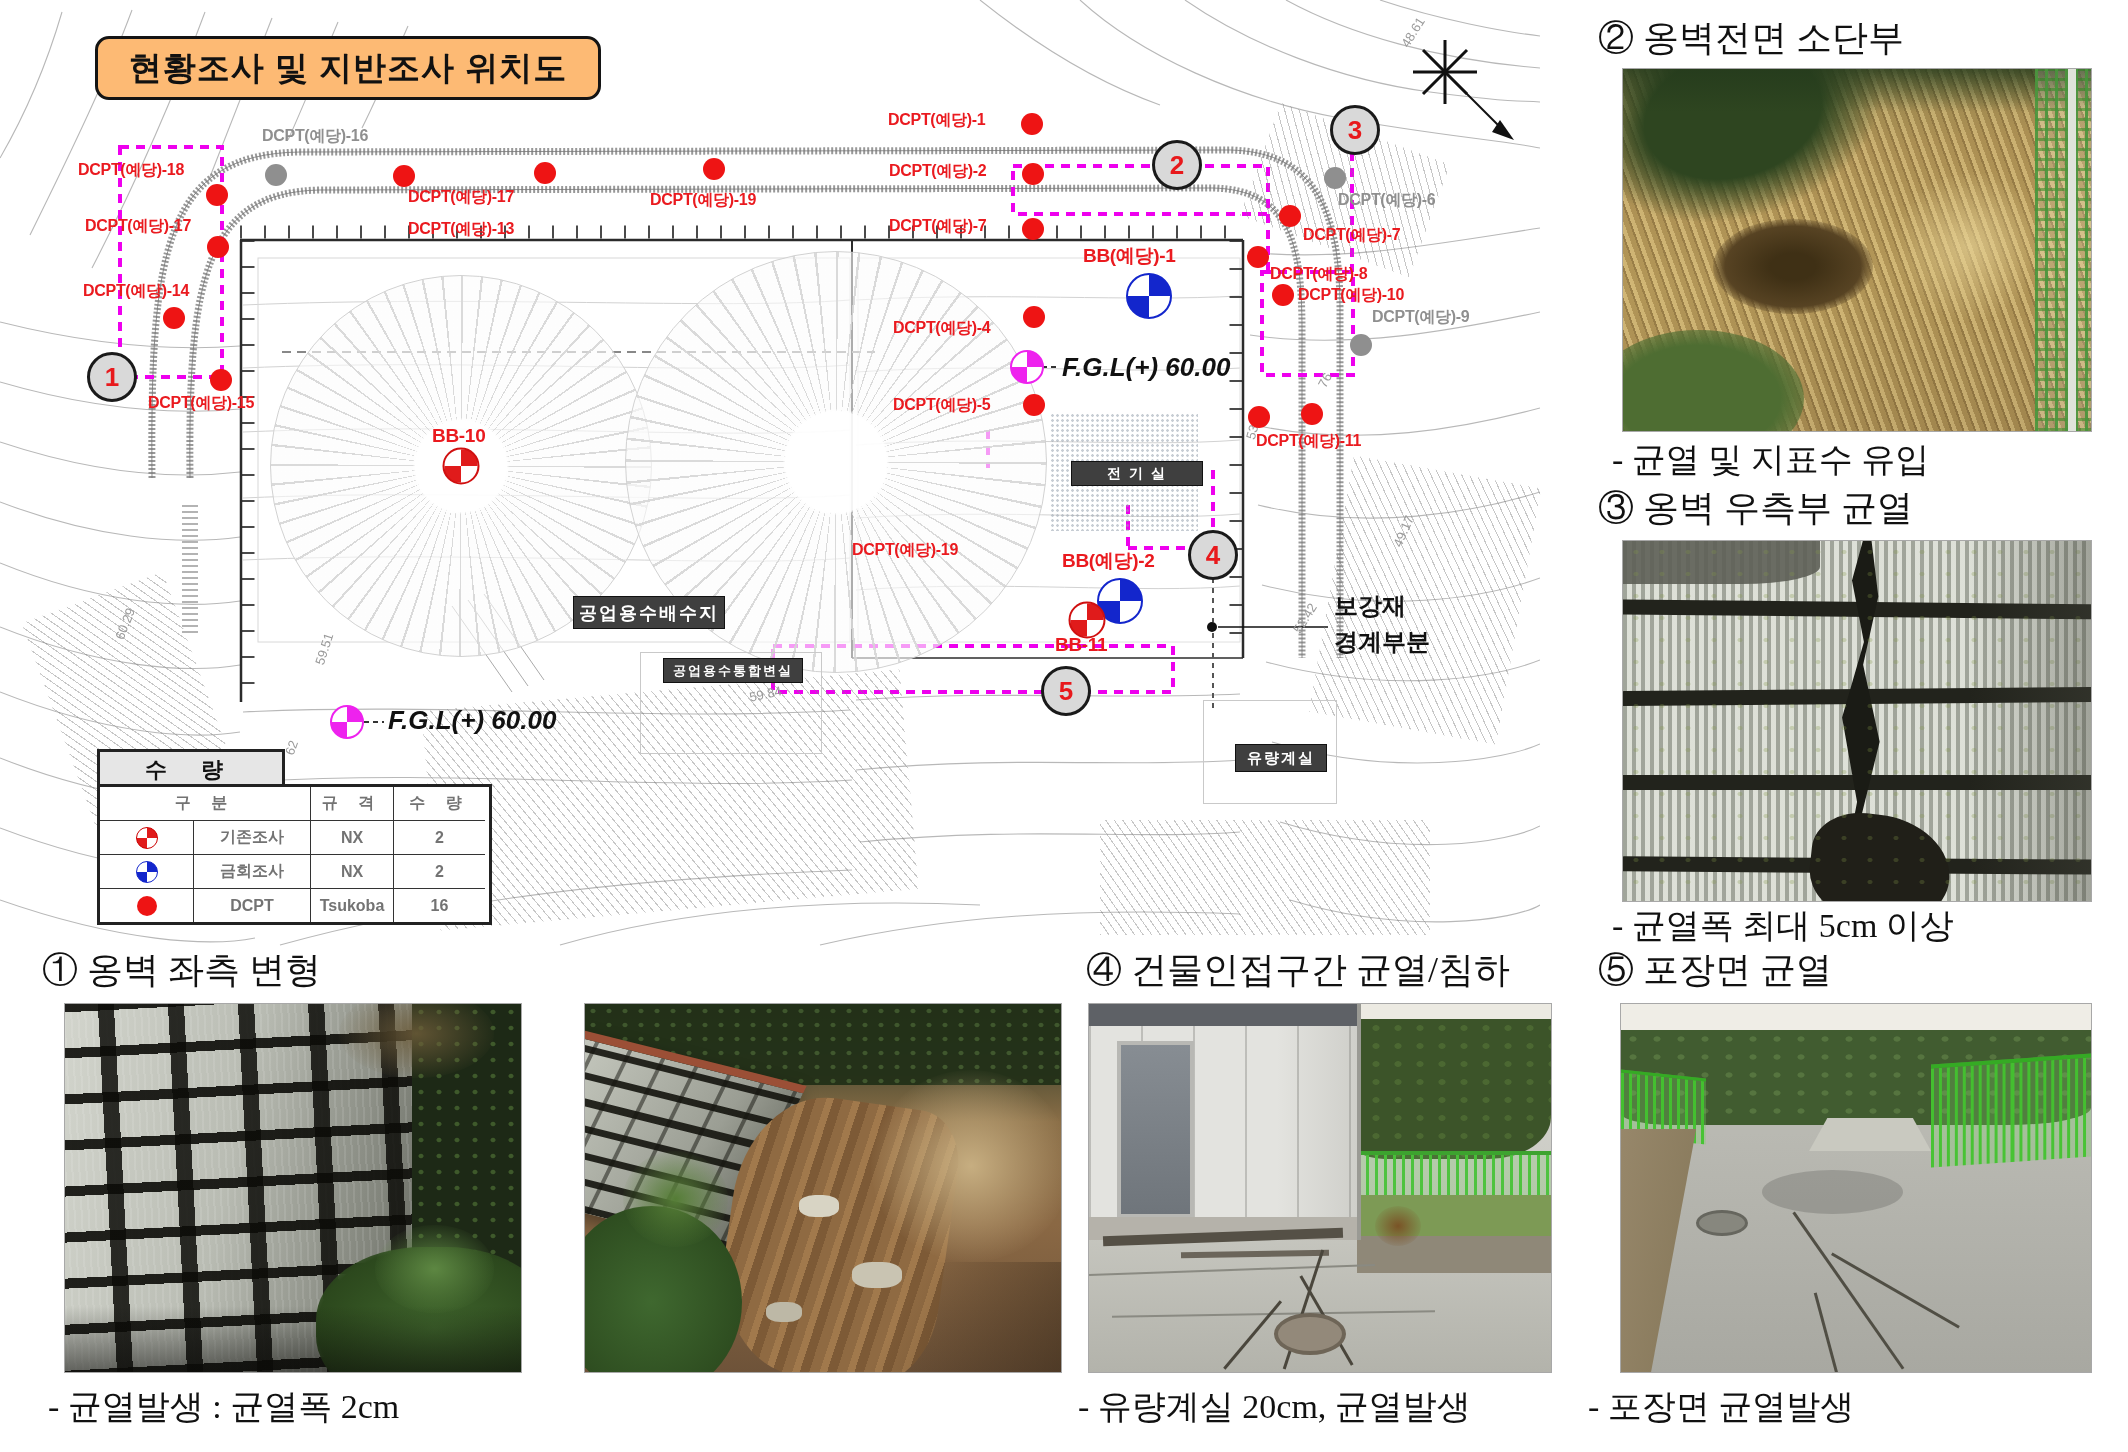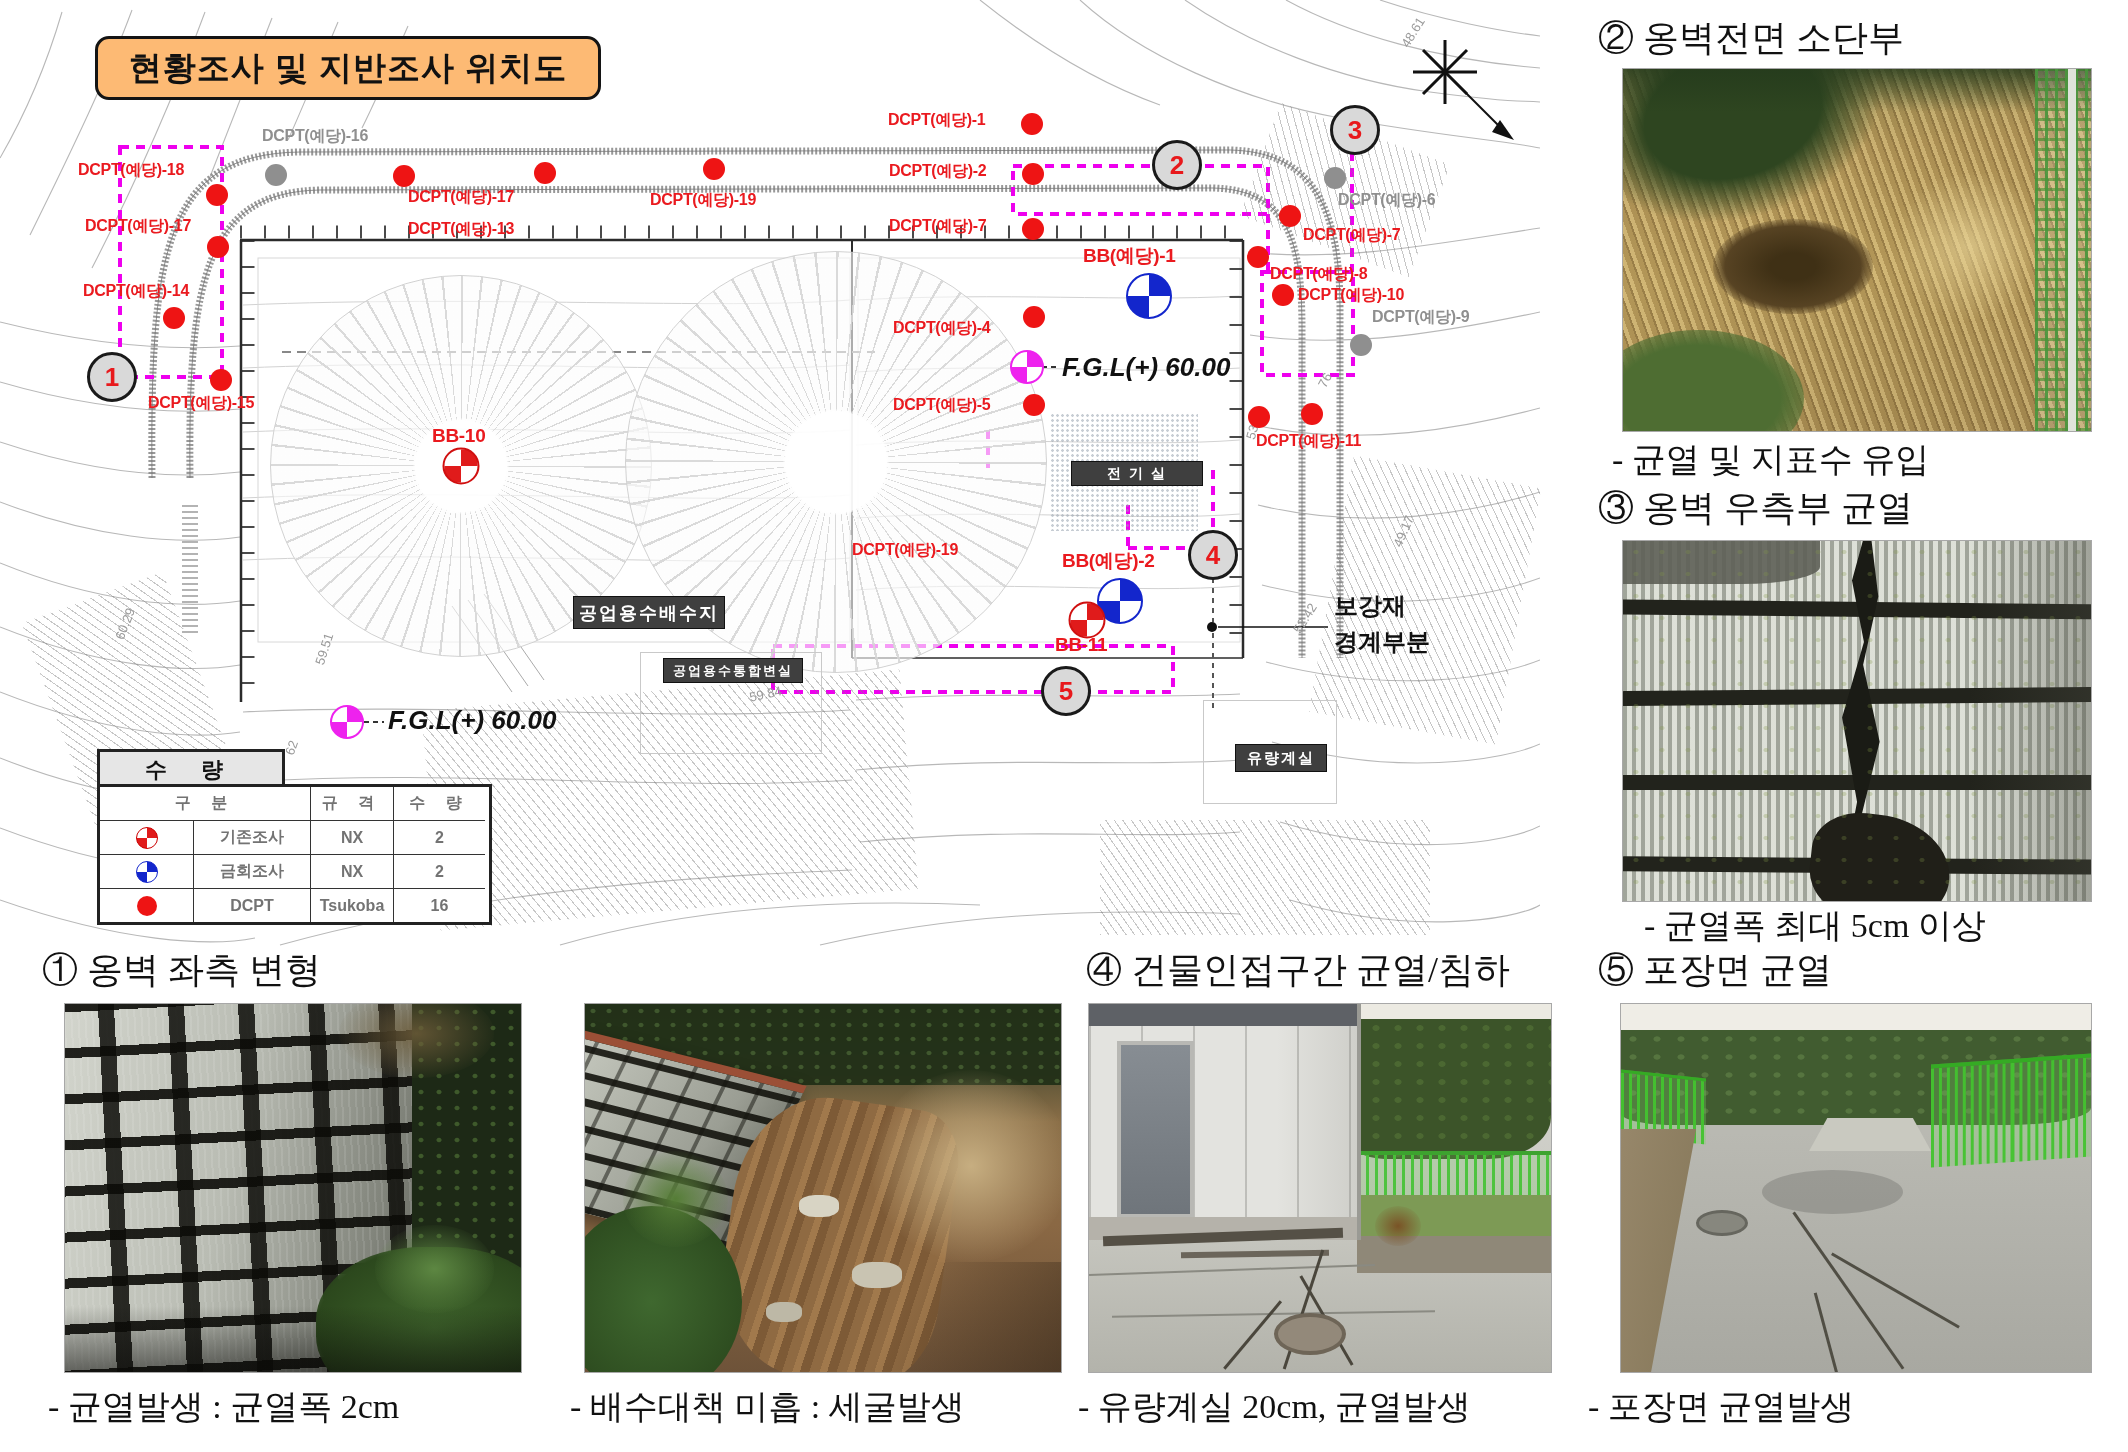--- a/index.html
+++ b/index.html
@@ -405,21 +405,21 @@
     <div class="ly grav"></div>
     <div class="ly joint" style="top:17%;transform:rotate(.6deg);"></div>
     <div class="ly joint" style="top:41%;transform:rotate(-.5deg);"></div>
     <div class="ly joint" style="top:65%;"></div>
     <div class="ly joint" style="top:88%;transform:rotate(.4deg);"></div>
     <div class="ly crack"></div>
     <div class="ly crackb"></div>
     <div class="ly moss"></div>
     <div class="ly shade"></div>
   </div>
-  <div class="capt" style="left:1612px;top:903px;margin-left:32px;">- 균열폭 최대 5cm 이상</div>
+  <div class="capt" style="left:1612px;top:903px;">- 균열폭 최대 5cm 이상</div>
 
   <div class="heading" style="left:42px;top:946px;">① 옹벽 좌측 변형</div>
   <div class="heading" style="left:1086px;top:946px;">④ 건물인접구간 균열/침하</div>
   <div class="heading" style="left:1598px;top:946px;">⑤ 포장면 균열</div>
 
   <div id="pA" class="ph" style="left:64px;top:1003px;width:456px;height:368px;">
     <div class="ly base"></div>
     <div class="ly wall"></div>
     <div class="ly fol"></div>
     <div class="ly dry"></div>
@@ -473,17 +473,16 @@
     <div class="ly dirt"></div>
     <div class="ly far"></div>
     <div class="ly patch"></div>
     <div class="ly cr" style="left:48%;top:52%;height:52%;transform:rotate(-35deg);"></div>
     <div class="ly cr" style="left:58%;top:58%;height:40%;transform:rotate(-60deg);"></div>
     <div class="ly cr" style="left:44%;top:78%;height:30%;transform:rotate(-15deg);"></div>
     <div class="ly man"></div>
   </div>
 
   <div class="capt" style="left:48px;top:1384px;">- 균열발생 : 균열폭 2cm</div>
-  <div class="capt" style="left:570px;top:1384px;">- 배수대책 미흡 : 세굴발생</div>
   <div class="capt" style="left:1078px;top:1384px;">- 유량계실 20cm, 균열발생</div>
   <div class="capt" style="left:1588px;top:1384px;">- 포장면 균열발생</div>
 
 </div>
 
 </body></html>

